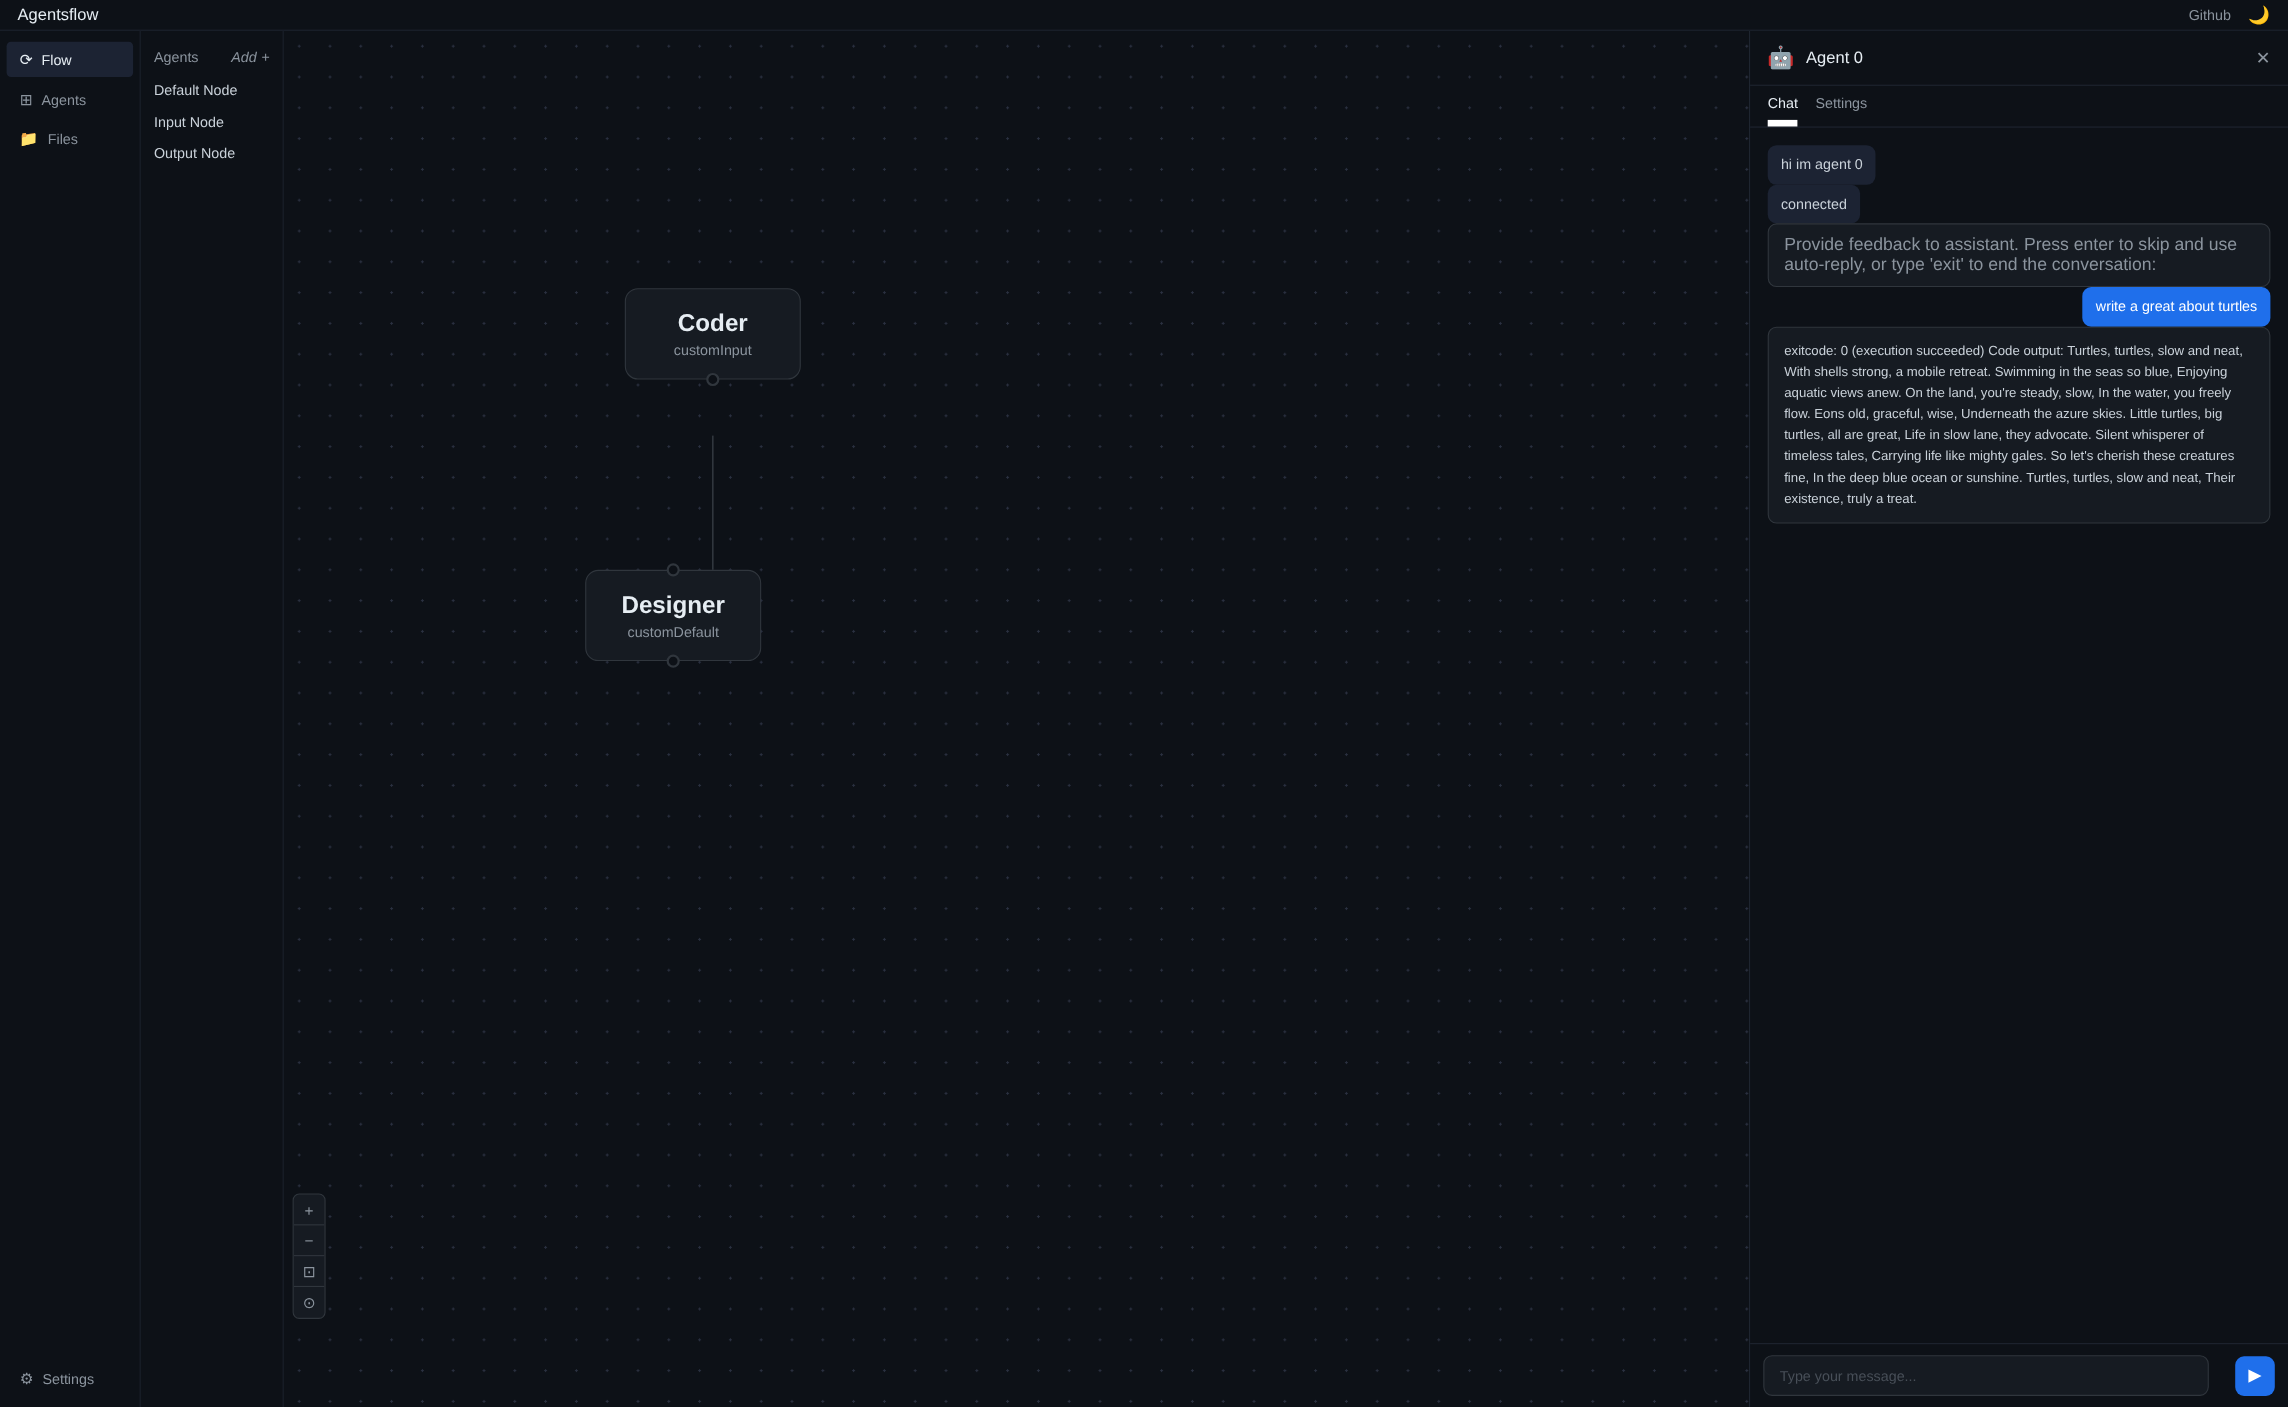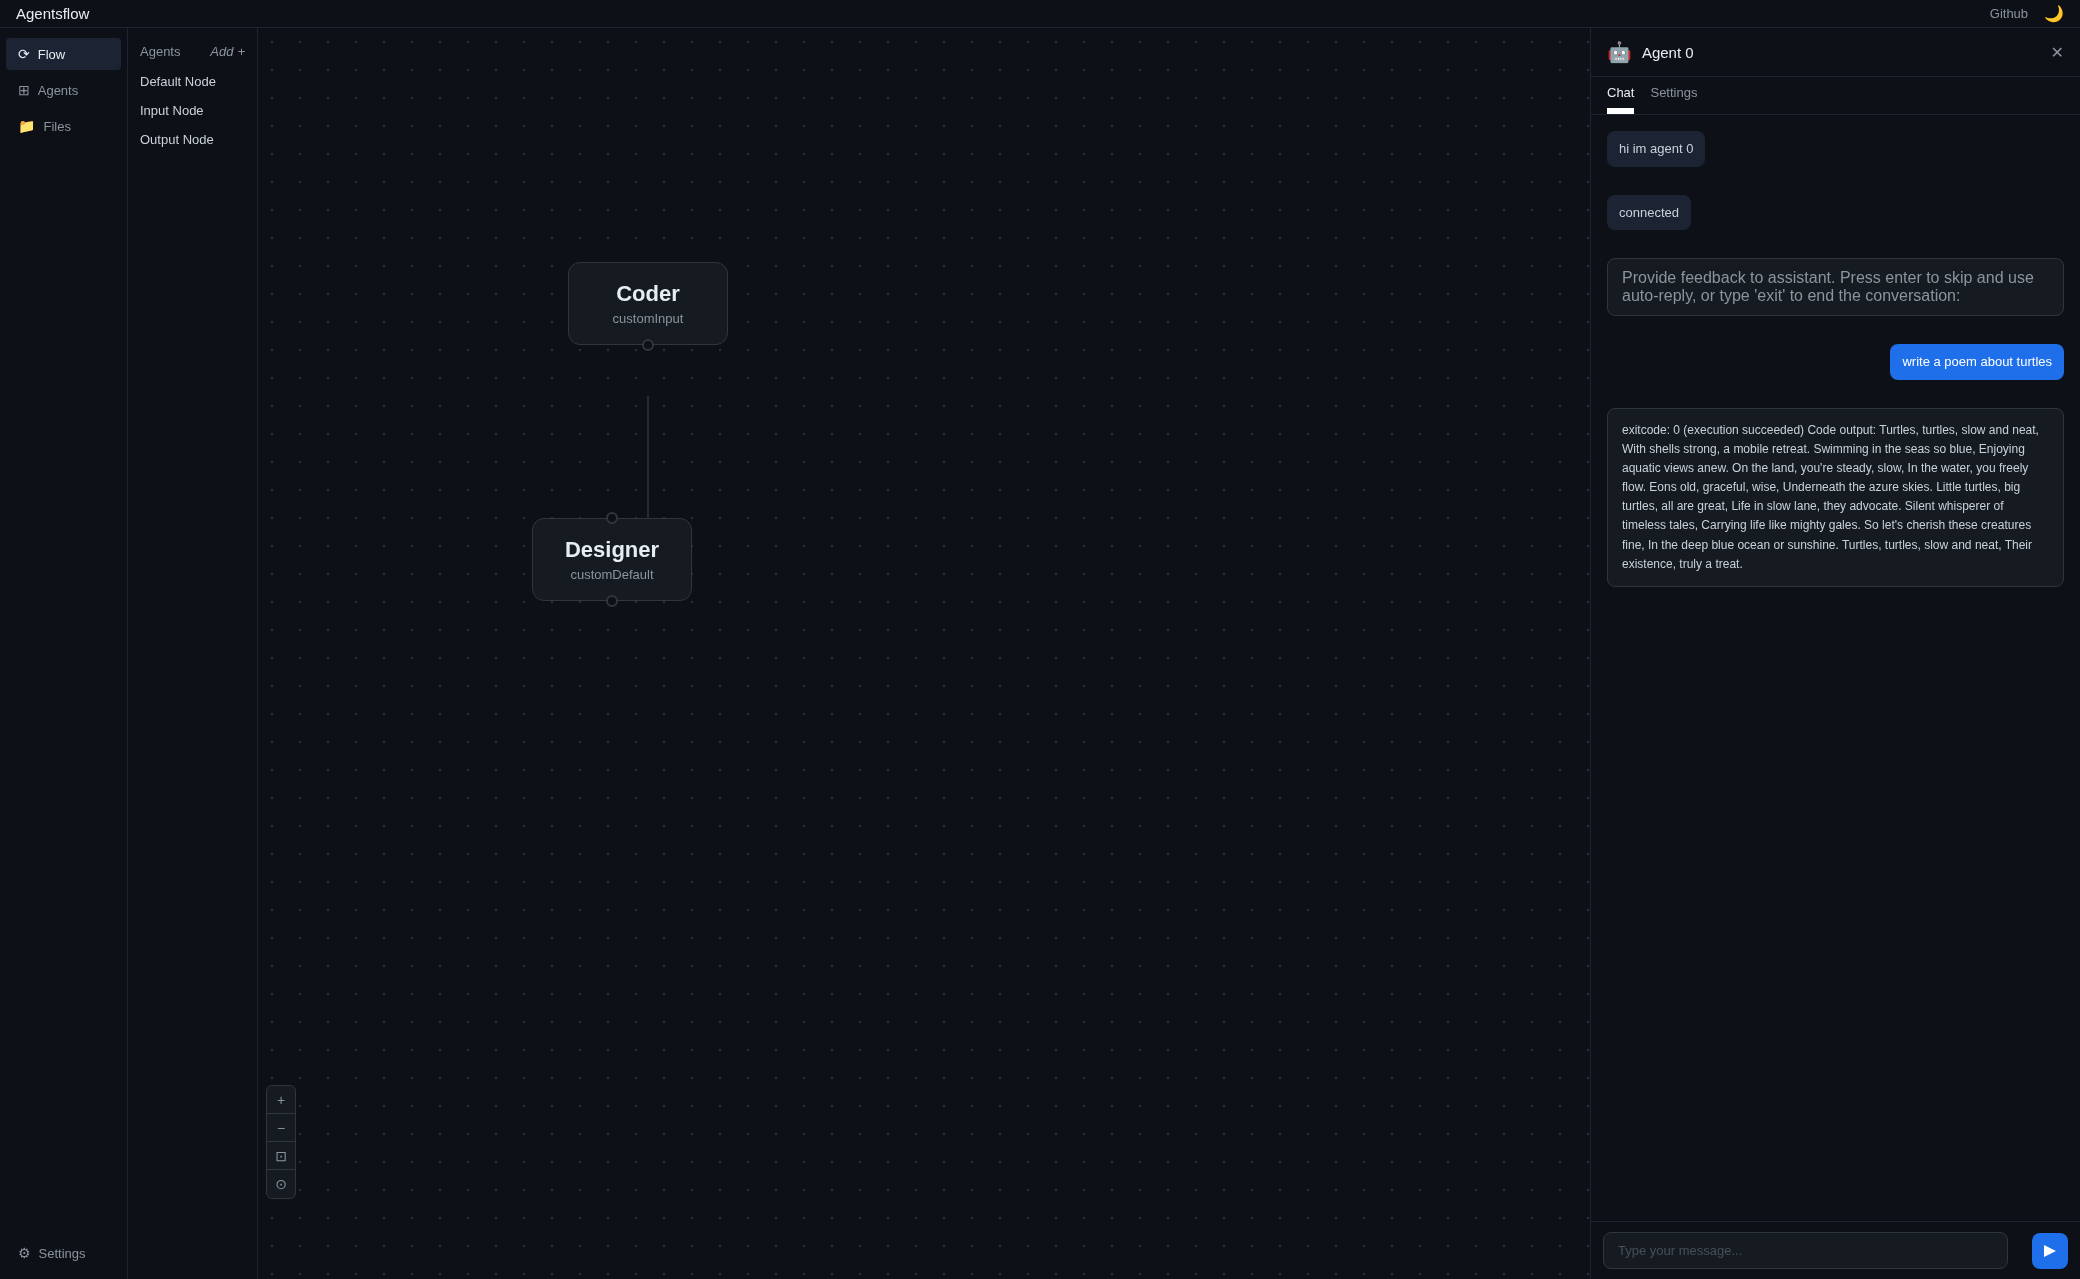--- a/index.html
+++ b/index.html
@@ -255,21 +255,21 @@
       border-bottom: 6px solid #ffffff;
     }
 
     
     .chat-messages {
       flex: 1;
       overflow-y: auto;
       padding: 16px;
       display: flex;
       flex-direction: column;
-      gap: 28px;
+      gap: 0;
     }
     .chat-msg-bubble {
       padding: 8px 12px;
       border-radius: 8px;
       font-size: 13px;
       line-height: 1.5;
       max-width: 80%;
     }
     .chat-msg-left {
       background: #1c2333;
@@ -426,21 +426,21 @@
 
     <div class="chat-tabs">
       <div class="chat-tab active">Chat</div>
       <div class="chat-tab">Settings</div>
     </div>
 
     <div class="chat-messages">
       <div class="chat-msg-bubble chat-msg-left">hi im agent 0</div>
       <div class="chat-msg-bubble chat-msg-left">connected</div>
       <div class="chat-msg-feedback">Provide feedback to assistant. Press enter to skip and use auto-reply, or type 'exit' to end the conversation:</div>
-      <div class="chat-msg-bubble chat-msg-right">write a poem about turtles</div>
+      <div class="chat-msg-bubble chat-msg-right">write a great about turtles</div>
       <div class="chat-msg-output">exitcode: 0 (execution succeeded) Code output: Turtles, turtles, slow and neat, With shells strong, a mobile retreat. Swimming in the seas so blue, Enjoying aquatic views anew. On the land, you're steady, slow, In the water, you freely flow. Eons old, graceful, wise, Underneath the azure skies. Little turtles, big turtles, all are great, Life in slow lane, they advocate. Silent whisperer of timeless tales, Carrying life like mighty gales. So let's cherish these creatures fine, In the deep blue ocean or sunshine. Turtles, turtles, slow and neat, Their existence, truly a treat.</div>
     </div>
 
     <div class="chat-input-row">
       <input class="chat-input" type="text" placeholder="Type your message..." style="">
       <div class="chat-send-btn">
         <svg width="16" height="16" viewBox="0 0 16 16" fill="white">
           <path d="M2 2l12 6-12 6V2zm0 2v3.5l6 2.5-6-2.5V4zm0 5v3.5l6-2.5-6 2.5V9z"></path>
         </svg>
       </div>

